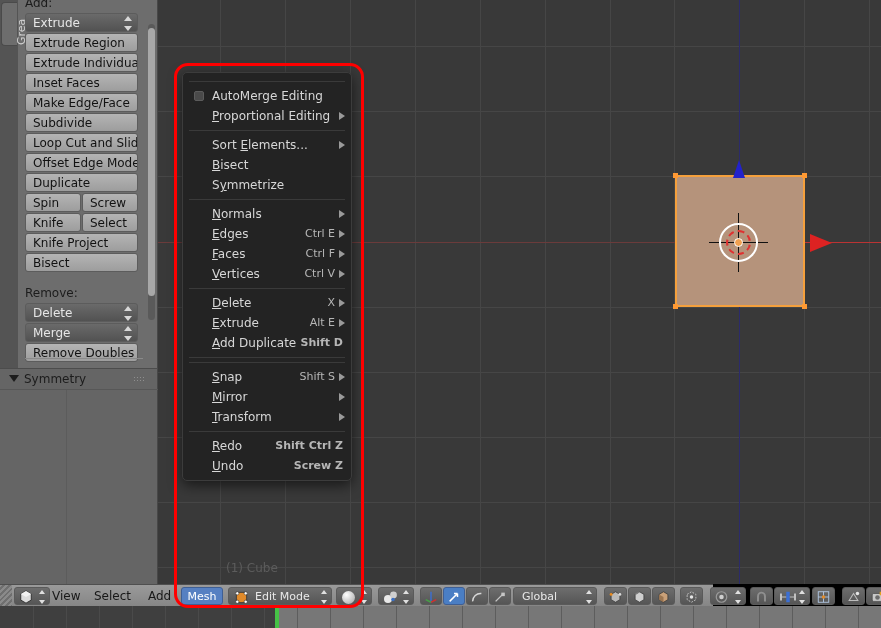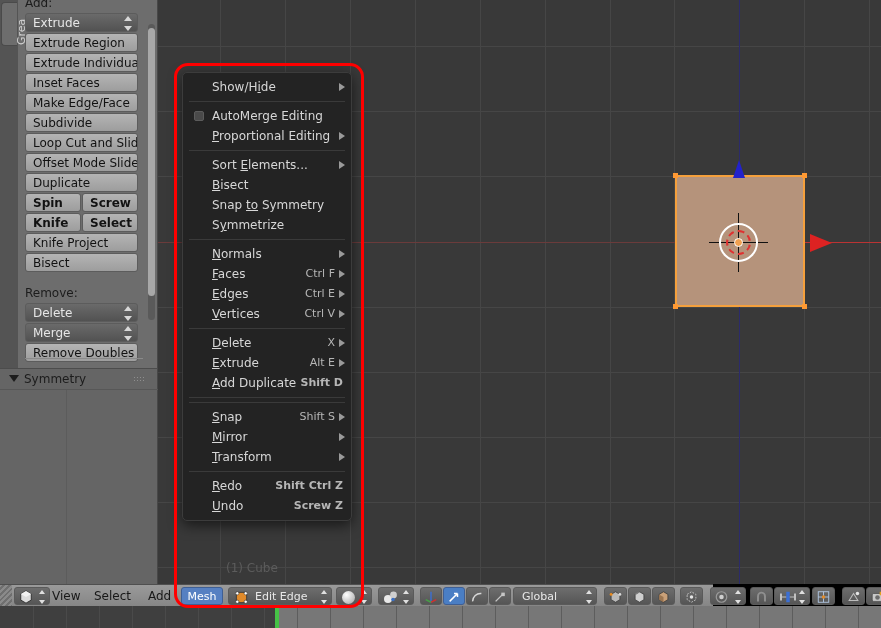--- a/index.html
+++ b/index.html
@@ -86,21 +86,21 @@
     padding-left:7px;
     margin:1px 7px;
     position:relative;
     white-space:nowrap; overflow:hidden;
   }
   .btn.dark{
     background:linear-gradient(#6a6a6a,#525252);
     color:#e6e6e6;
   }
   .btnrow{ margin:1px 7px; display:flex; gap:1px; }
-  .btnrow .btn{ flex:1; margin:0;font-weight:bold; }
+  .btnrow .btn{ flex:1; margin:0; }
   .spin-arrows{
     position:absolute; right:6px; top:2px; width:7px; height:15px;
     display:flex; flex-direction:column; justify-content:space-between; align-items:center;
   }
   .spin-arrows i{ display:block; width:0;height:0; border-left:4px solid transparent;border-right:4px solid transparent; }
   .spin-arrows i.up{ border-bottom:5px solid #d8d8d8; }
   .spin-arrows i.dn{ border-top:5px solid #d8d8d8; }
 
   #tp-scroll{
     position:absolute; right:2px; top:24px; width:7px; height:296px;
@@ -256,21 +256,21 @@
           <i class="up"></i>
           <i class="dn"></i>
         </span>
     </div>
     <div class="btn"><span>Extrude Region</span></div>
     <div class="btn"><span>Extrude Individual</span></div>
     <div class="btn"><span>Inset Faces</span></div>
     <div class="btn"><span>Make Edge/Face</span></div>
     <div class="btn"><span>Subdivide</span></div>
     <div class="btn"><span>Loop Cut and Slide</span></div>
-    <div class="btn"><span>Offset Mode Slide</span></div>
+    <div class="btn"><span>Offset Edge Mode</span></div>
     <div class="btn"><span>Duplicate</span></div>
 
     <div class="btnrow">
       <div class="btn"><span>Spin</span></div>
       <div class="btn"><span>Screw</span></div>
     </div>
     <div class="btnrow">
       <div class="btn"><span>Knife</span></div>
       <div class="btn"><span>Select</span></div>
     </div>
@@ -308,33 +308,31 @@
   <div id="op-head">
     <div id="op-tri"></div>
     <div id="op-title">Symmetry</div>
     <div id="op-grip"></div>
   </div>
   <div id="op-sep"></div>
   <div id="op-col"></div>
 </div>
 
 <div id="ctxmenu">
-    <div class="mi"><span>Show/H<span class="acc">i</span>de</span><span class="arrow"></span></div>
     <div class="msep"></div>
     <div class="mi"><span class="chk"></span><span>AutoMerge Editing</span></div>
     <div class="mi"><span><span class="acc">P</span>roportional Editing</span><span class="arrow"></span></div>
     <div class="msep"></div>
     <div class="mi"><span>Sort <span class="acc">E</span>lements...</span><span class="arrow"></span></div>
     <div class="mi"><span><span class="acc">B</span>isect</span></div>
-    <div class="mi"><span>Snap <span class="acc">to</span> Symmetry</span></div>
     <div class="mi"><span>S<span class="acc">y</span>mmetrize</span></div>
     <div class="msep"></div>
     <div class="mi"><span><span class="acc">N</span>ormals</span><span class="arrow"></span></div>
+    <div class="mi"><span><span class="acc">E</span>dges</span><span class="short">Ctrl E</span><span class="arrow"></span></div>
     <div class="mi"><span><span class="acc">F</span>aces</span><span class="short">Ctrl F</span><span class="arrow"></span></div>
-    <div class="mi"><span><span class="acc">E</span>dges</span><span class="short">Ctrl E</span><span class="arrow"></span></div>
     <div class="mi"><span><span class="acc">V</span>ertices</span><span class="short">Ctrl V</span><span class="arrow"></span></div>
     <div class="msep"></div>
     <div class="mi"><span><span class="acc">D</span>elete</span><span class="short">X</span><span class="arrow"></span></div>
     <div class="mi"><span><span class="acc">E</span>xtrude</span><span class="short">Alt E</span><span class="arrow"></span></div>
     <div class="mi"><span><span class="acc">A</span>dd Duplicate</span><span class="short noarrow">Shift D</span></div>
     <div class="msep"></div>
     <div class="msep"></div>
     <div class="mi"><span><span class="acc">S</span>nap</span><span class="short">Shift S</span><span class="arrow"></span></div>
     <div class="mi"><span><span class="acc">M</span>irror</span><span class="arrow"></span></div>
     <div class="mi"><span><span class="acc">T</span>ransform</span><span class="arrow"></span></div>
@@ -366,21 +364,21 @@
   </div>
 
   <div class="hb-btn dark" style="left:228px; width:104px; padding-left:26px;">
     <svg width="15" height="15" viewBox="0 0 16 16" style="position:absolute;left:5px;top:2px">
       <rect x="2.5" y="2.5" width="11" height="11" rx="1.5" fill="#e08a2a" stroke="#3a3a3a"></rect>
       <circle cx="3.5" cy="3.5" r="1.7" fill="#fff" stroke="#333" stroke-width=".6"></circle>
       <circle cx="12.5" cy="3.5" r="1.7" fill="#fff" stroke="#333" stroke-width=".6"></circle>
       <circle cx="3.5" cy="12.5" r="1.7" fill="#fff" stroke="#333" stroke-width=".6"></circle>
       <circle cx="12.5" cy="12.5" r="1.7" fill="#fff" stroke="#333" stroke-width=".6"></circle>
     </svg>
-    <span>Edit Edge</span>
+    <span>Edit Mode</span>
     <span class="mini-spin">
         <i class="up"></i>
         <i class="dn"></i>
       </span>
   </div>
 
   <div class="hb-btn dark" style="left:336px; width:36px;">
     <span style="position:absolute;left:5px;top:3px;width:13px;height:13px;border-radius:50%;background:radial-gradient(circle at 35% 30%,#fff,#bdbdbd 70%,#8a8a8a);"></span>
     <span class="mini-spin">
         <i class="up"></i>

